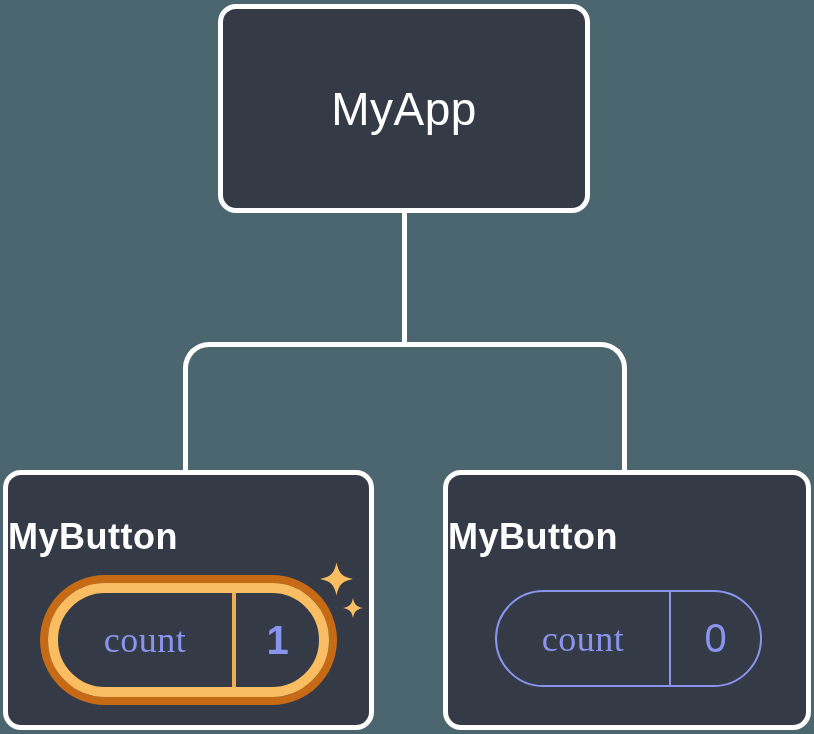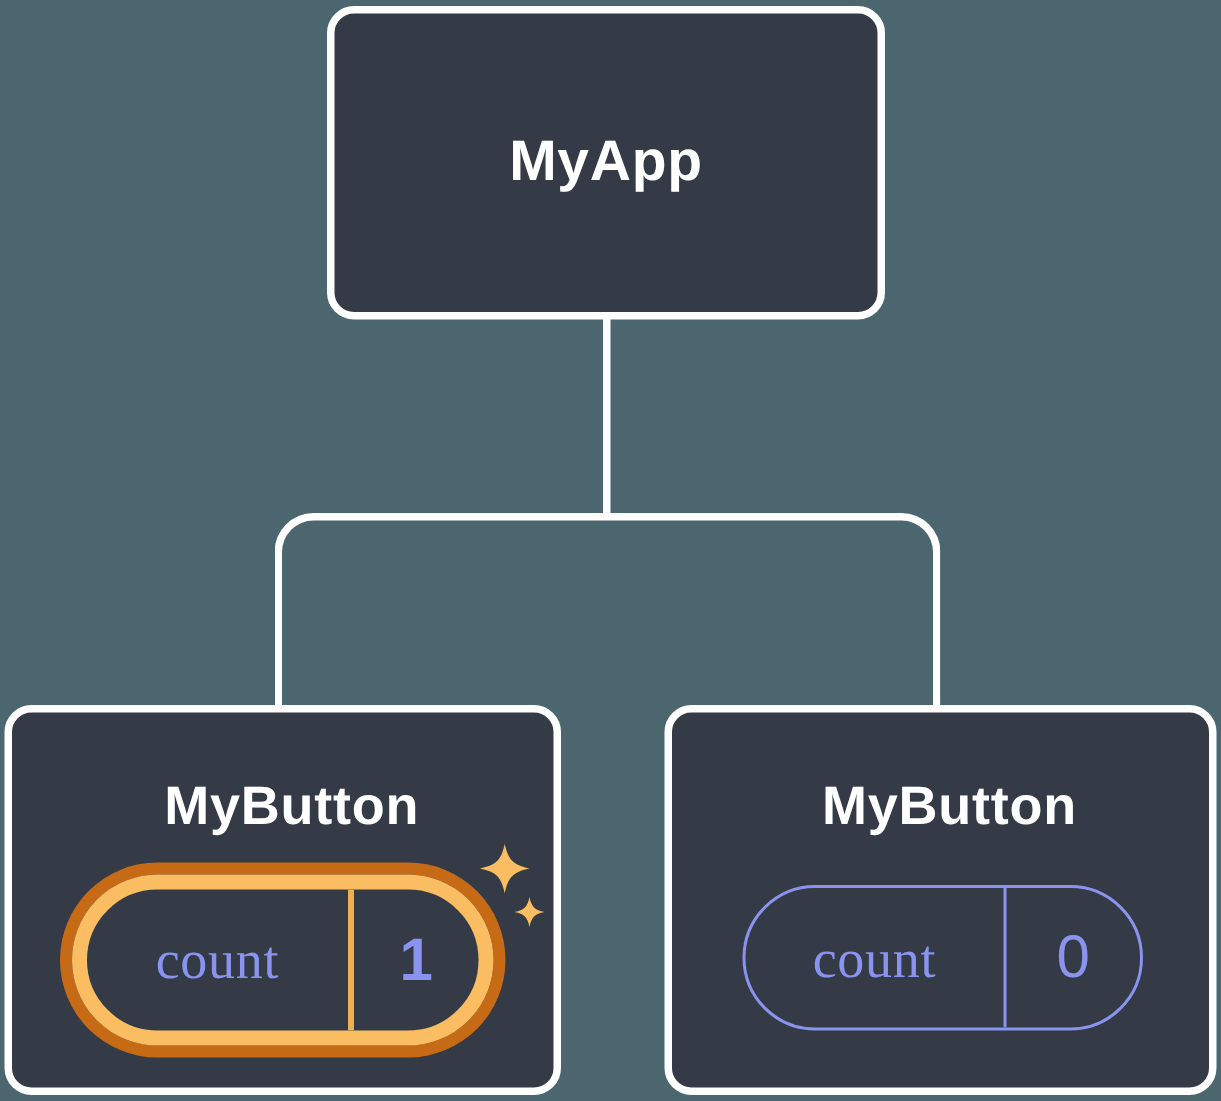--- a/index.html
+++ b/index.html
@@ -27,22 +27,22 @@
     background: var(--card);
     border: 5px solid var(--line);
     border-radius: 18px;
   }
   .card-root {
     left: 218px; top: 4px; width: 372px; height: 209px;
     display: flex; align-items: center; justify-content: center;
   }
   .root-label {
     color: var(--title);
-    font-size: 38px;
-    font-weight: 700;
+    font-size: 46px;
+    font-weight: 400;
     letter-spacing: 0.5px;
   }
   .stem {
     position: absolute;
     left: 402px; top: 212px;
     width: 5px; height: 133px;
     background: var(--line);
   }
   .branch {
     position: absolute;
@@ -52,27 +52,25 @@
     border-left: 5px solid var(--line);
     border-right: 5px solid var(--line);
     border-radius: 26px 26px 0 0;
   }
   .card-child { top: 470px; width: 371px; height: 260px; }
   .card-child-left { left: 3px; }
   .card-child-right { left: 443px; width: 368px; }
   .child-title {
     position: absolute;
     left: 0; right: 0; top: 44px;
-    text-align: center;
     color: var(--title);
     font-size: 36px;
     font-weight: 700;
     letter-spacing: 0.5px;
     line-height: 1;
-    padding-left: 12px;
   }
   .pill {
     position: absolute;
     display: flex;
     align-items: stretch;
     border-radius: 999px;
     overflow: hidden;
     color: var(--purple);
   }
   .pill-highlight {

